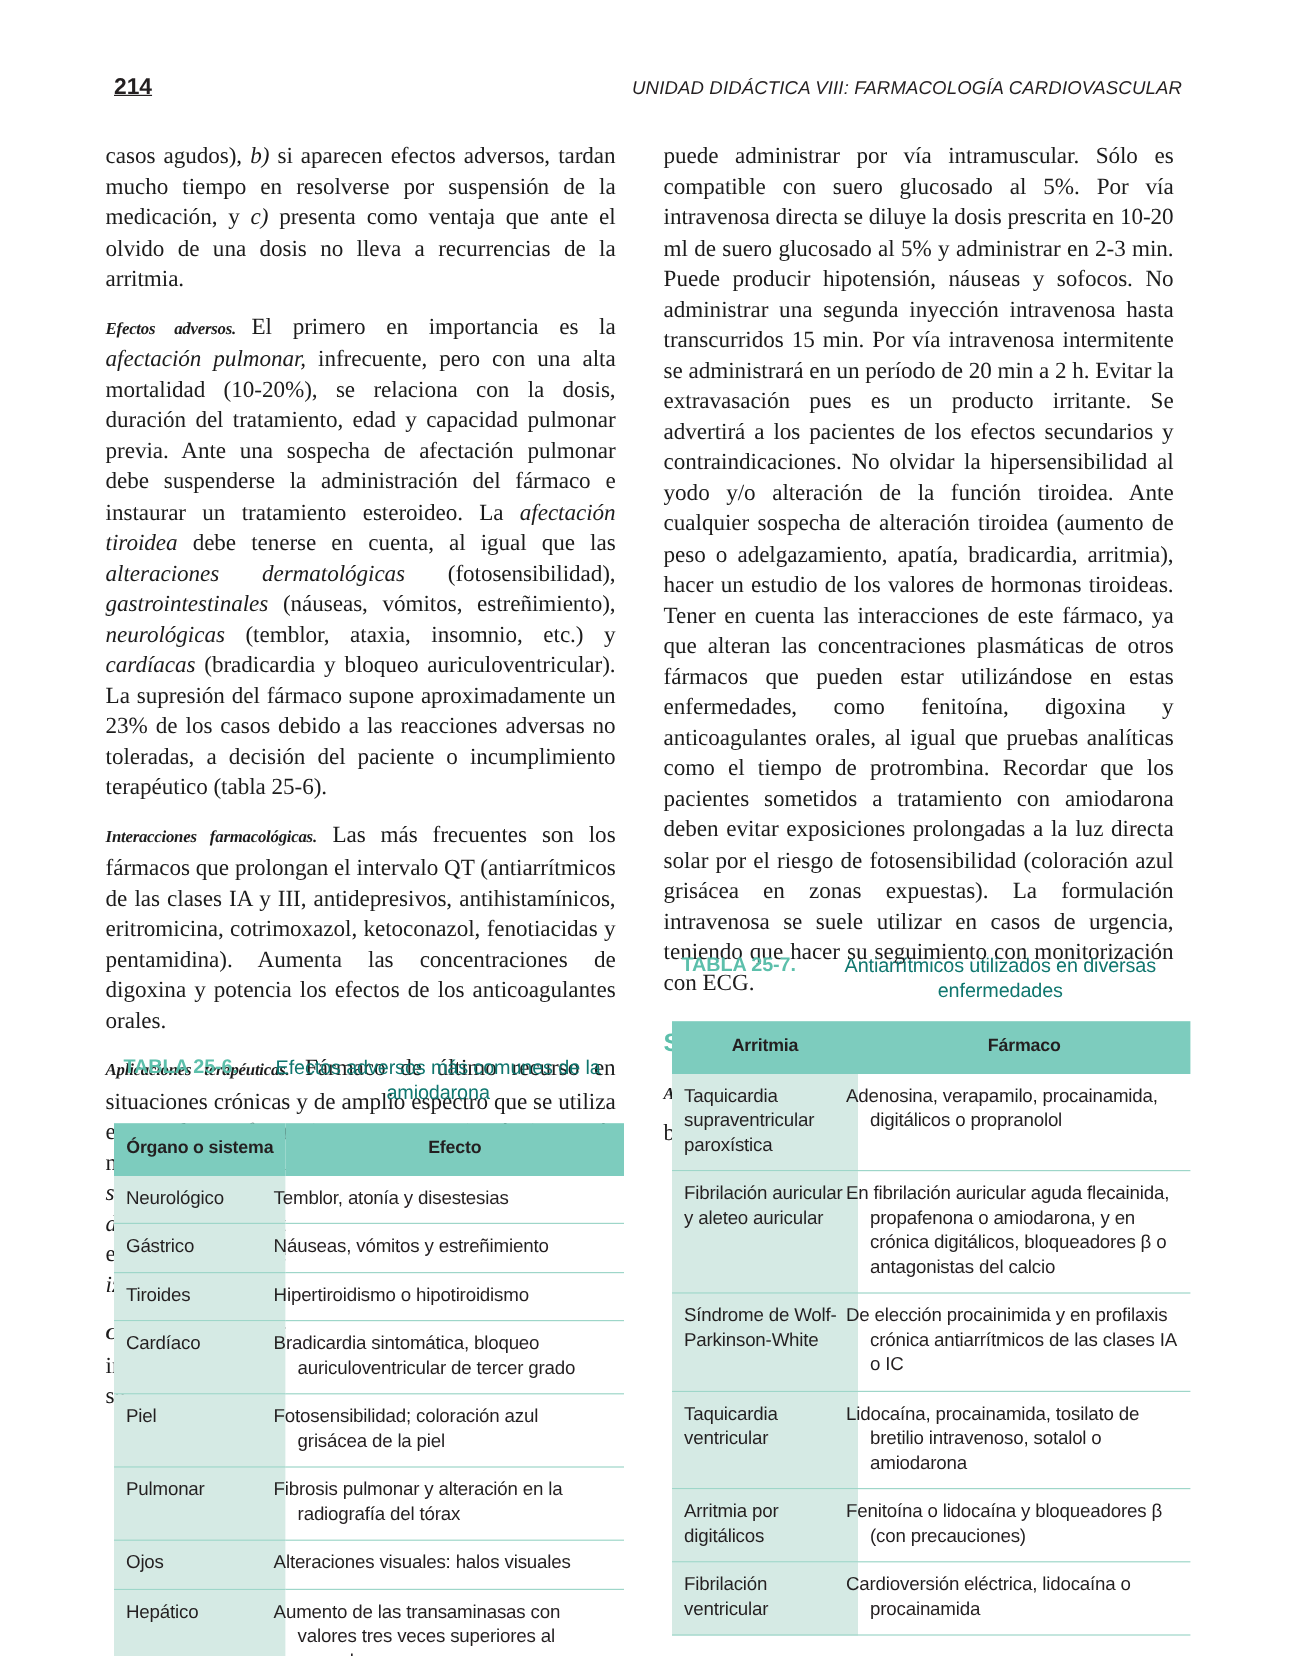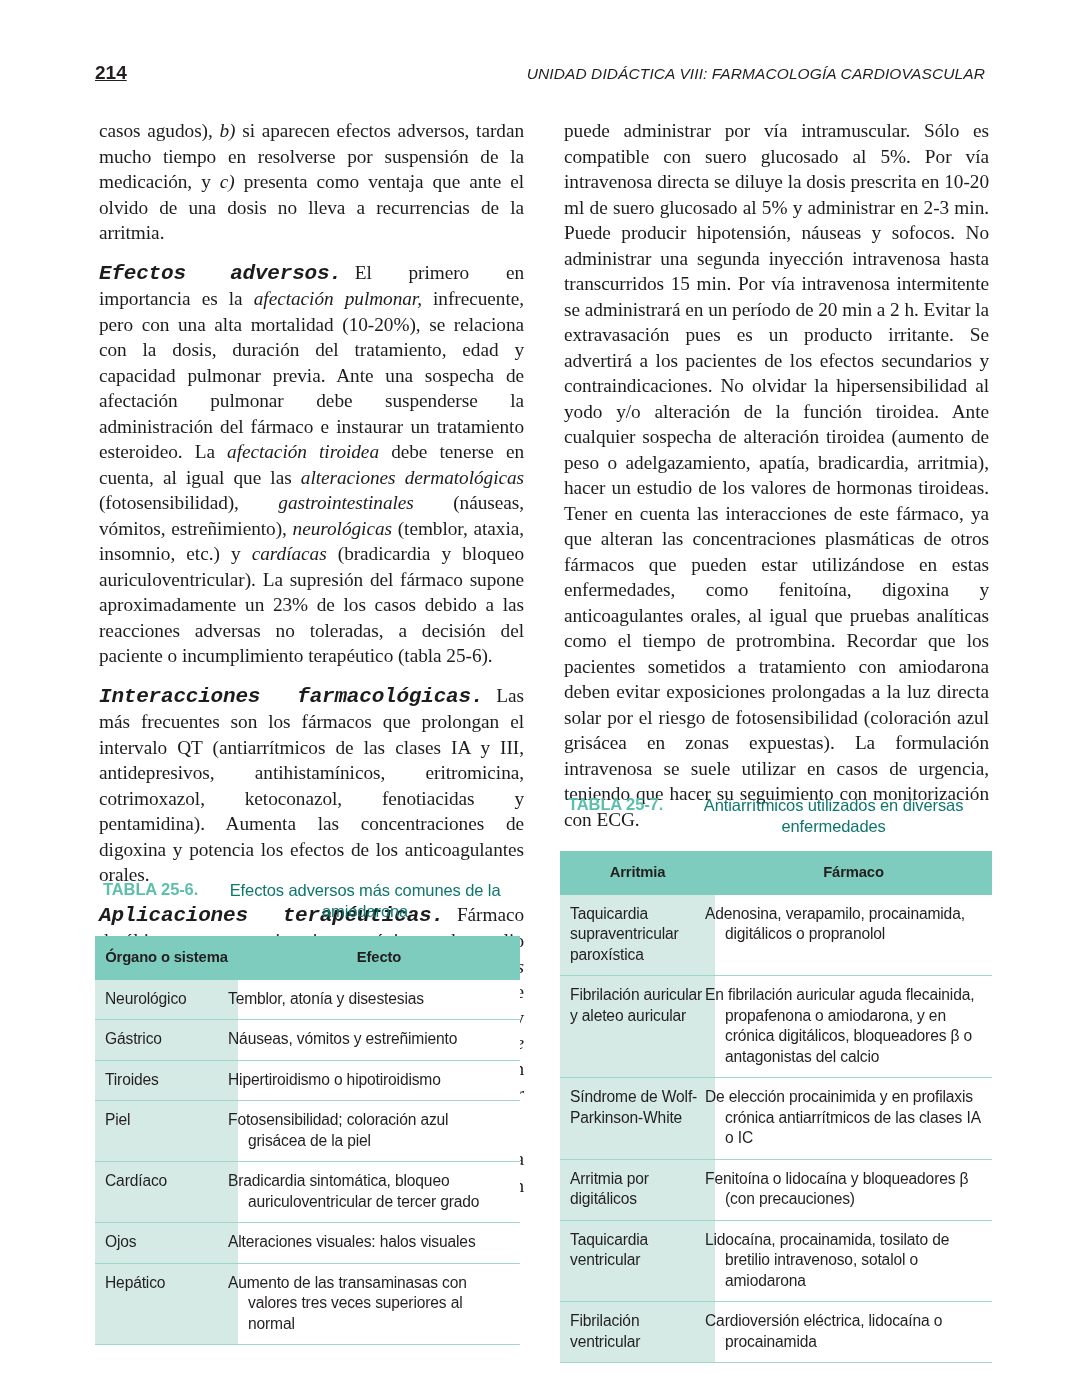--- a/index.html
+++ b/index.html
@@ -45,45 +45,45 @@
     font-size: 15.5px;
     font-style: italic;
     color: #231f20;
     letter-spacing: 0.1px;
   }
 
   
   .columns {
     position: absolute;
     top: 118px;
-    left: 99px;
+    left: 88px;
     width: 890px;
     display: flex;
     gap: 40px;
   }
   .col {
     width: 425px;
   }
 
   p.body {
     margin: 0 0 14px 0;
     font-size: 19.3px;
     line-height: 25.5px;
     text-align: justify;
     text-justify: inter-word;
     hyphens: none;
     letter-spacing: -0.05px;
   }
   p.body:last-child { margin-bottom: 0; }
 
   .runin {
-    font-family: Liberation Mono, monospace;
+    font-family: Liberation Serif, serif;
     font-weight: bold;
     font-style: italic;
-    font-size: 21px;
+    font-size: 14px;
     letter-spacing: -0.2px;
   }
   .runin-gap { display: inline-block; width: 13px; }
   em.it { font-style: italic; }
 
   h2.drug-heading {
     margin: 26px 0 16px 0;
     font-family: "Liberation Sans", sans-serif;
     font-weight: bold;
     font-size: 21px;
@@ -254,26 +254,30 @@
           </tr>
           <tr>
             <td class="key">Gástrico</td>
             <td class="val hang">Náuseas, vómitos y estreñimiento</td>
           </tr>
           <tr>
             <td class="key">Tiroides</td>
             <td class="val hang">Hipertiroidismo o hipotiroidismo</td>
           </tr>
           <tr>
+            <td class="key">Cardíaco</td>
+            <td class="val hang">Bradicardia sintomática, bloqueo auriculoventricular de tercer grado</td>
+          </tr>
+          <tr>
             <td class="key">Piel</td>
             <td class="val hang">Fotosensibilidad; coloración azul grisácea de la piel</td>
           </tr>
           <tr>
-            <td class="key">Cardíaco</td>
-            <td class="val hang">Bradicardia sintomática, bloqueo auriculoventricular de tercer grado</td>
+            <td class="key">Pulmonar</td>
+            <td class="val hang">Fibrosis pulmonar y alteración en la radiografía del tórax</td>
           </tr>
           <tr>
             <td class="key">Ojos</td>
             <td class="val hang">Alteraciones visuales: halos visuales</td>
           </tr>
           <tr>
             <td class="key">Hepático</td>
             <td class="val hang">Aumento de las transaminasas con valores tres veces superiores al normal</td>
           </tr>
         </tbody>
@@ -303,26 +307,26 @@
           </tr>
           <tr>
             <td class="key hang-center">Fibrilación auricular y aleteo auricular</td>
             <td class="val hang">En fibrilación auricular aguda flecainida, propafenona o amiodarona, y en crónica digitálicos, bloqueadores β o antagonistas del calcio</td>
           </tr>
           <tr>
             <td class="key hang-center">Síndrome de Wolf-Parkinson-White</td>
             <td class="val hang">De elección procainimida y en profilaxis crónica antiarrítmicos de las clases IA o IC</td>
           </tr>
           <tr>
+            <td class="key hang-center">Taquicardia ventricular</td>
+            <td class="val hang">Lidocaína, procainamida, tosilato de bretilio intravenoso, sotalol o amiodarona</td>
+          </tr>
+          <tr>
             <td class="key hang-center">Arritmia por digitálicos</td>
             <td class="val hang">Fenitoína o lidocaína y bloqueadores β (con precauciones)</td>
-          </tr>
-          <tr>
-            <td class="key hang-center">Taquicardia ventricular</td>
-            <td class="val hang">Lidocaína, procainamida, tosilato de bretilio intravenoso, sotalol o amiodarona</td>
           </tr>
           <tr>
             <td class="key hang-center">Fibrilación ventricular</td>
             <td class="val hang">Cardioversión eléctrica, lidocaína o procainamida</td>
           </tr>
         </tbody>
     </table>
   </div>
 
 </div>

